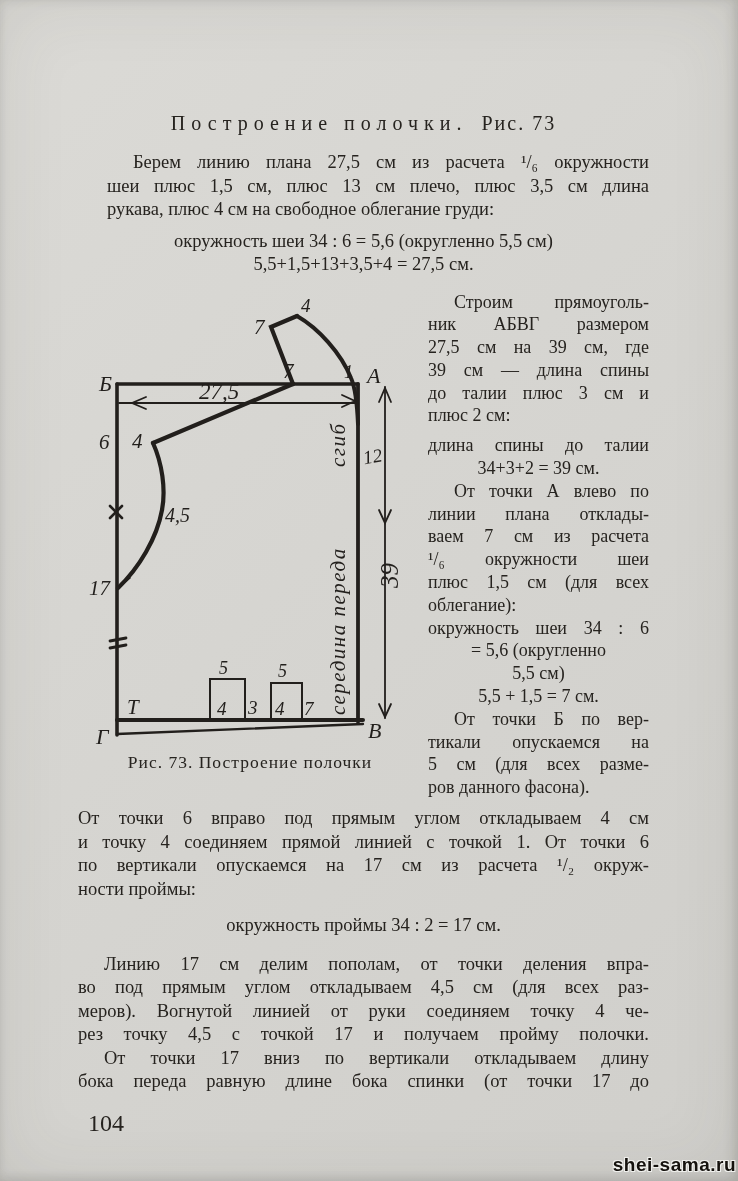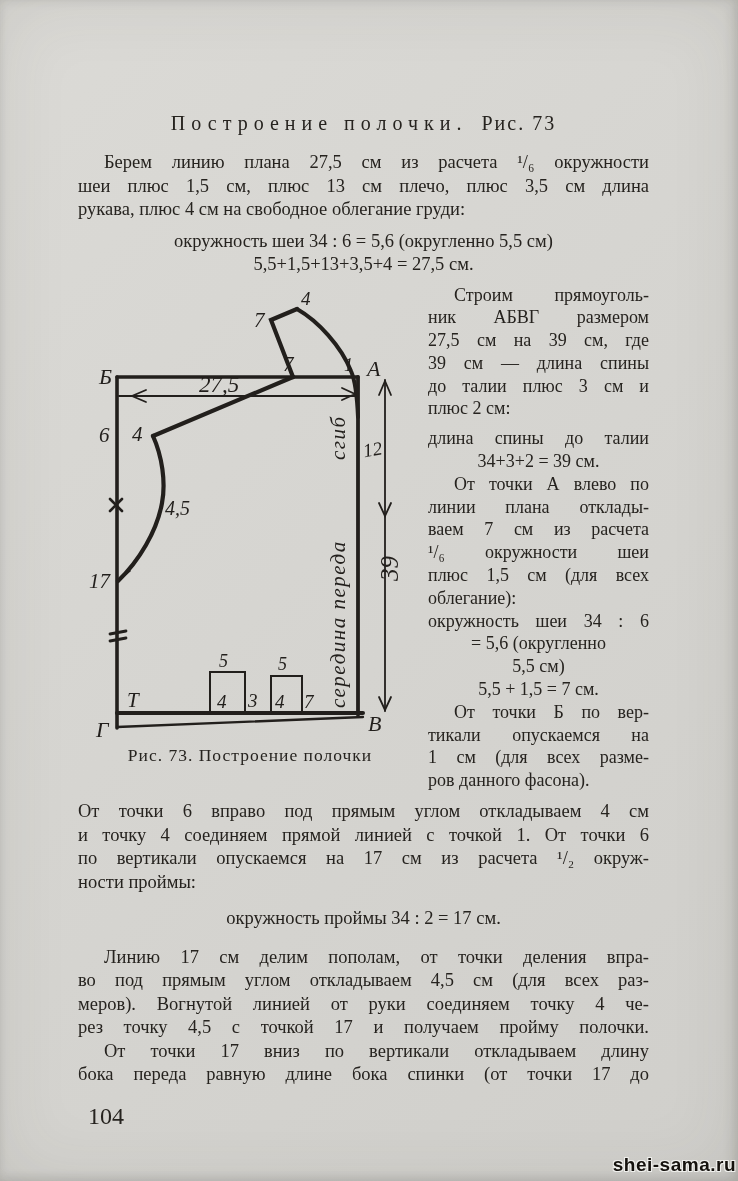--- a/index.html
+++ b/index.html
@@ -17,22 +17,22 @@
   }
   .title{ text-align:center; font-size:20px; margin-bottom:16px; white-space:nowrap;}
   .title .sp{letter-spacing:6px;}
   .title .nm{letter-spacing:2px; margin-left:14px;}
   .txt{font-size:18.5px; line-height:23.5px;}
   .ln{min-height:23.5px;}
   .j{text-align:justify; text-align-last:justify;}
   .c{text-align:center;}
   .ind{text-indent:26px;}
   .gap{margin-top:7px;}
-  .intro{margin-bottom:8px;}
-  .ftop{margin-bottom:7px;}
+  .intro{margin-bottom:8px;margin-left:29px;}
+  .ftop{margin-bottom:14px;}
   .cols{display:flex; align-items:flex-start;}
   .fig{width:344px; flex:none;}
   .fig svg{display:block; margin-left:7px;}
   .caption{font-size:17.5px; letter-spacing:1px; text-align:center; margin-top:6px; white-space:nowrap;}
   .rcol{flex:1; font-size:18px; line-height:22.8px; padding-left:6px;}
   .rcol .ln{min-height:22.8px;}
   .body{margin-top:8px;}
   .formula-mid{margin:13px 0 15px 0;}
   .pagenum{font-size:24px; margin:16px 0 0 10px;}
   .watermark{
@@ -144,21 +144,21 @@
         <div class="ln j">ваем 7 см из расчета</div>
         <div class="ln j">¹/₆ окружности шеи</div>
         <div class="ln j">плюс 1,5 см (для всех</div>
         <div class="ln">облегание):</div>
         <div class="ln j">окружность шеи 34 : 6</div>
         <div class="ln c">= 5,6 (округленно</div>
         <div class="ln c">5,5 см)</div>
         <div class="ln c">5,5 + 1,5 = 7 см.</div>
         <div class="ln ind j">От точки Б по вер-</div>
         <div class="ln j">тикали опускаемся на</div>
-        <div class="ln j">1 см (для всех разме-</div>
+        <div class="ln j">5 см (для всех разме-</div>
         <div class="ln">ров данного фасона).</div>
       </div>
   </div>
 
   <div class="txt body">
     <div>
         <div class="ln j">От точки 6 вправо под прямым углом откладываем 4 см</div>
         <div class="ln j">и точку 4 соединяем прямой линией с точкой 1. От точки 6</div>
         <div class="ln j">по вертикали опускаемся на 17 см из расчета ¹/₂ окруж-</div>
         <div class="ln">ности проймы:</div>

